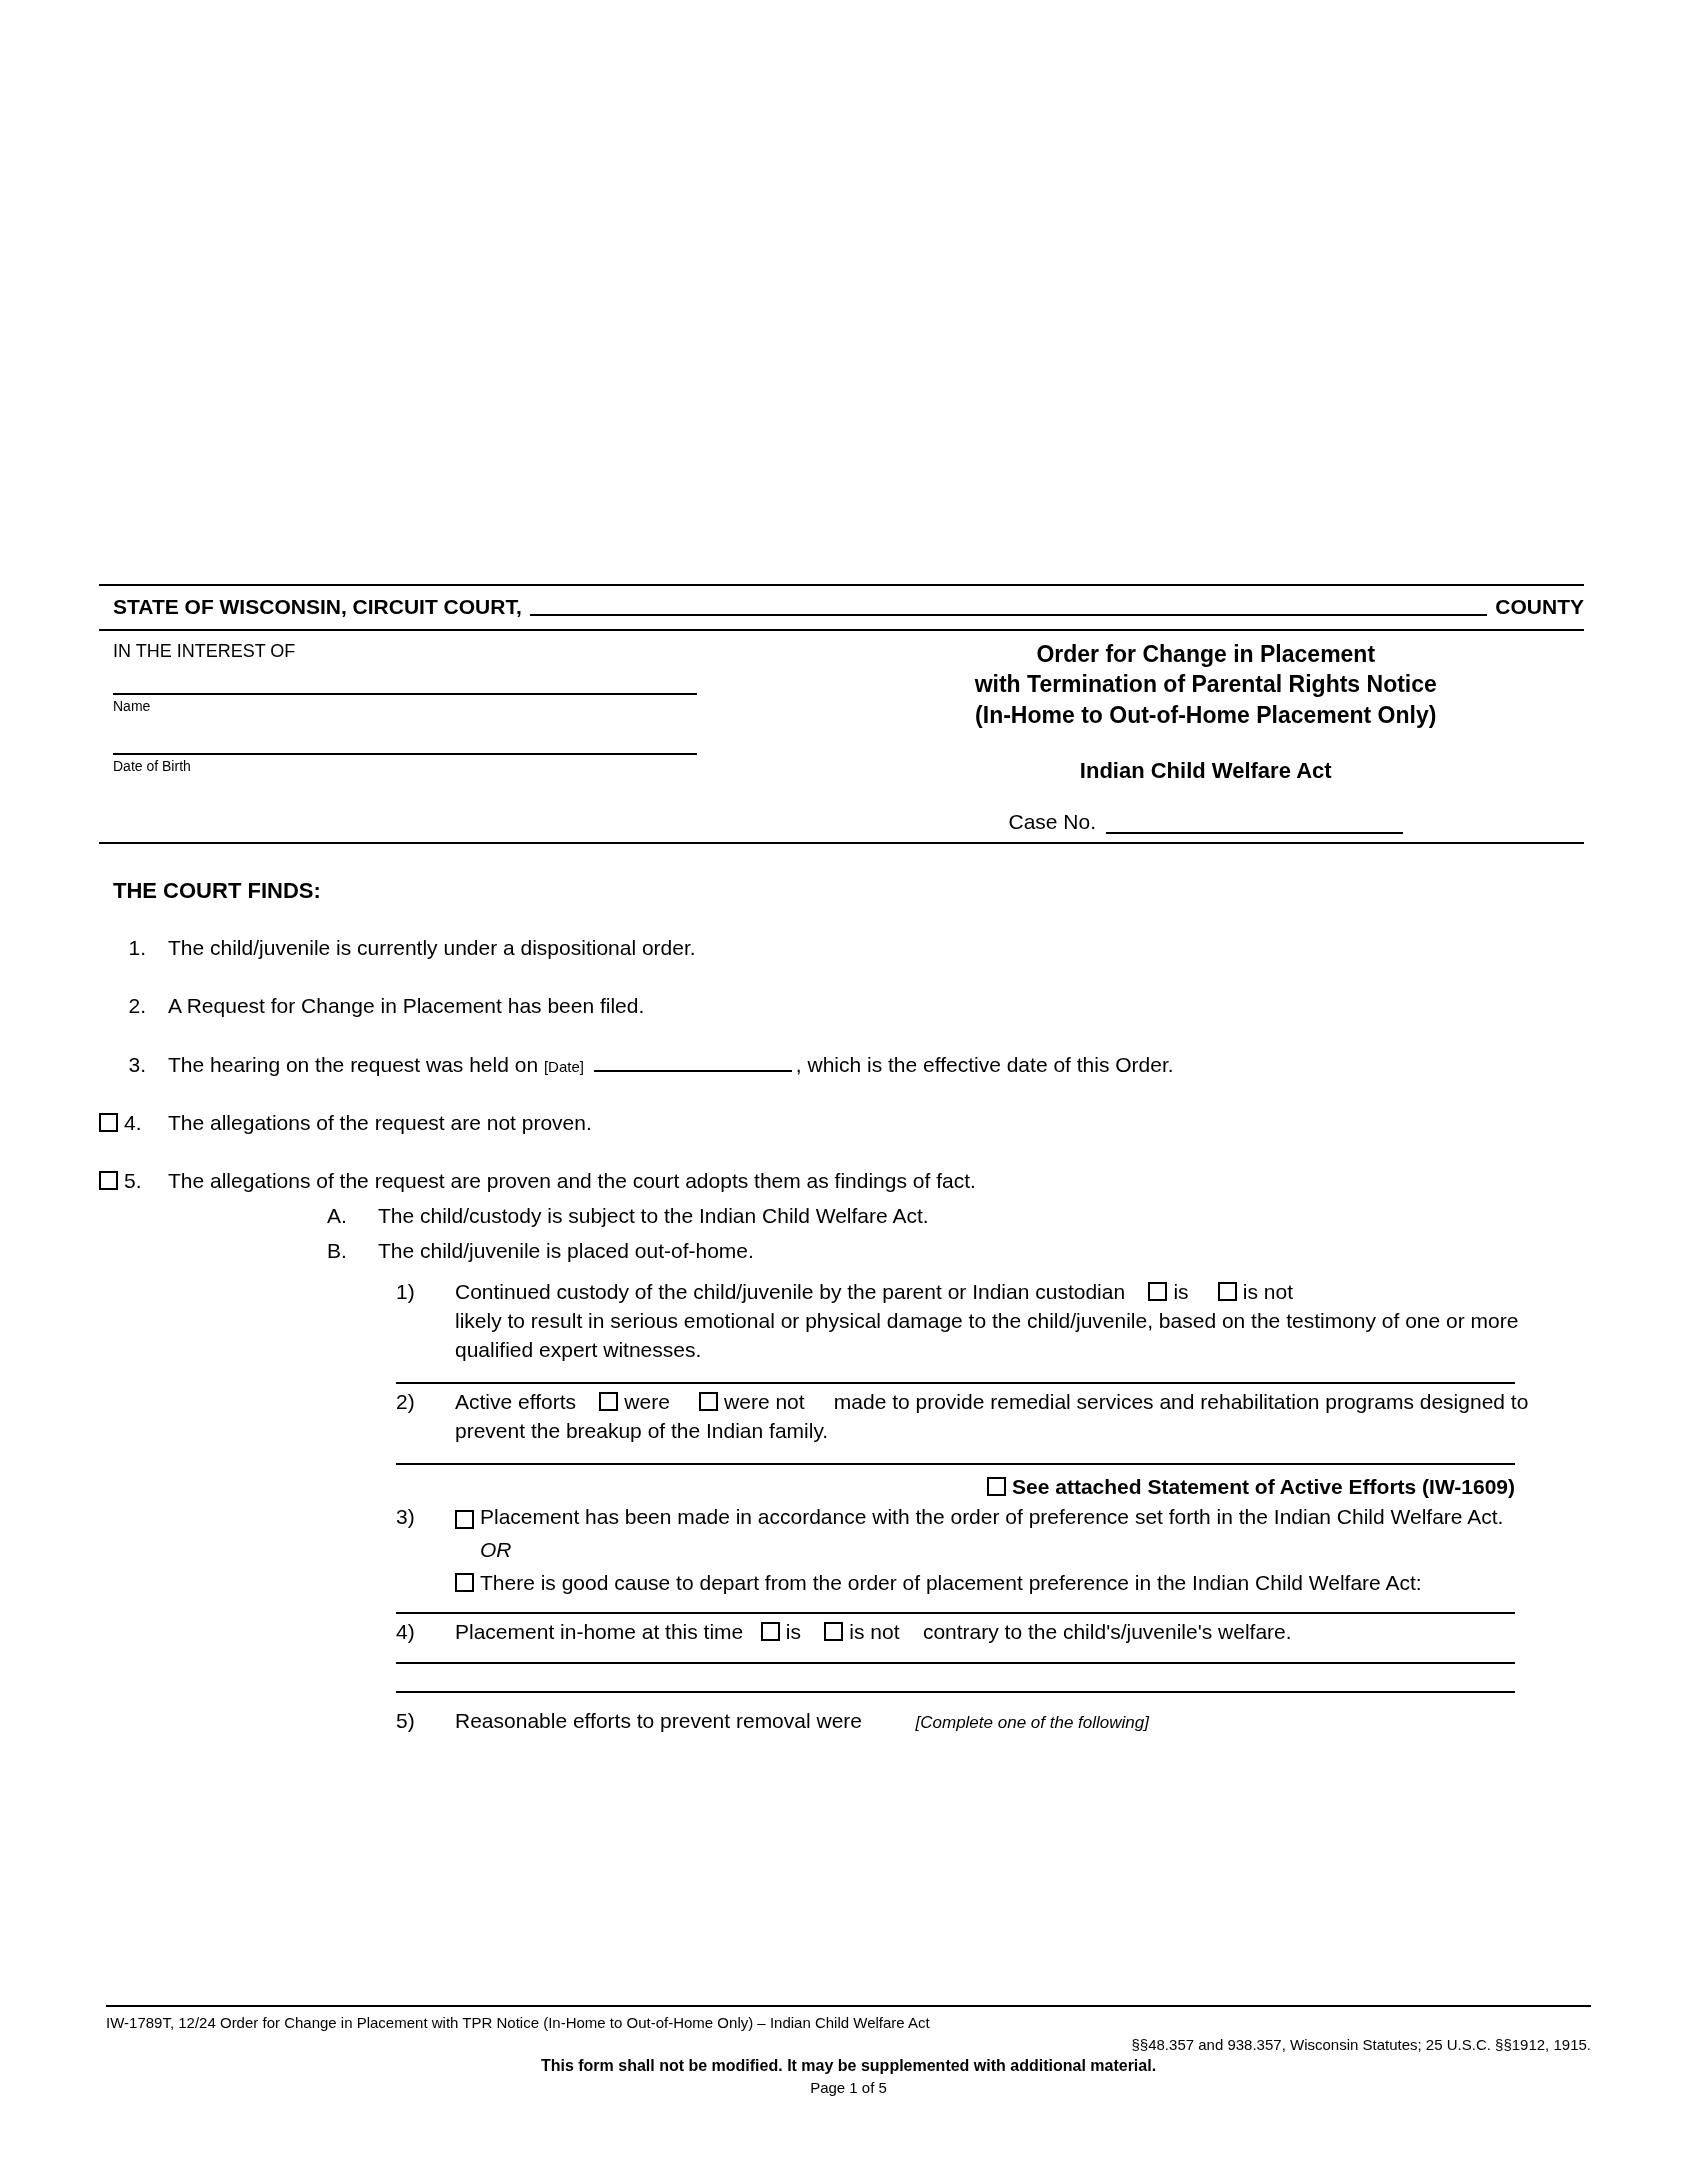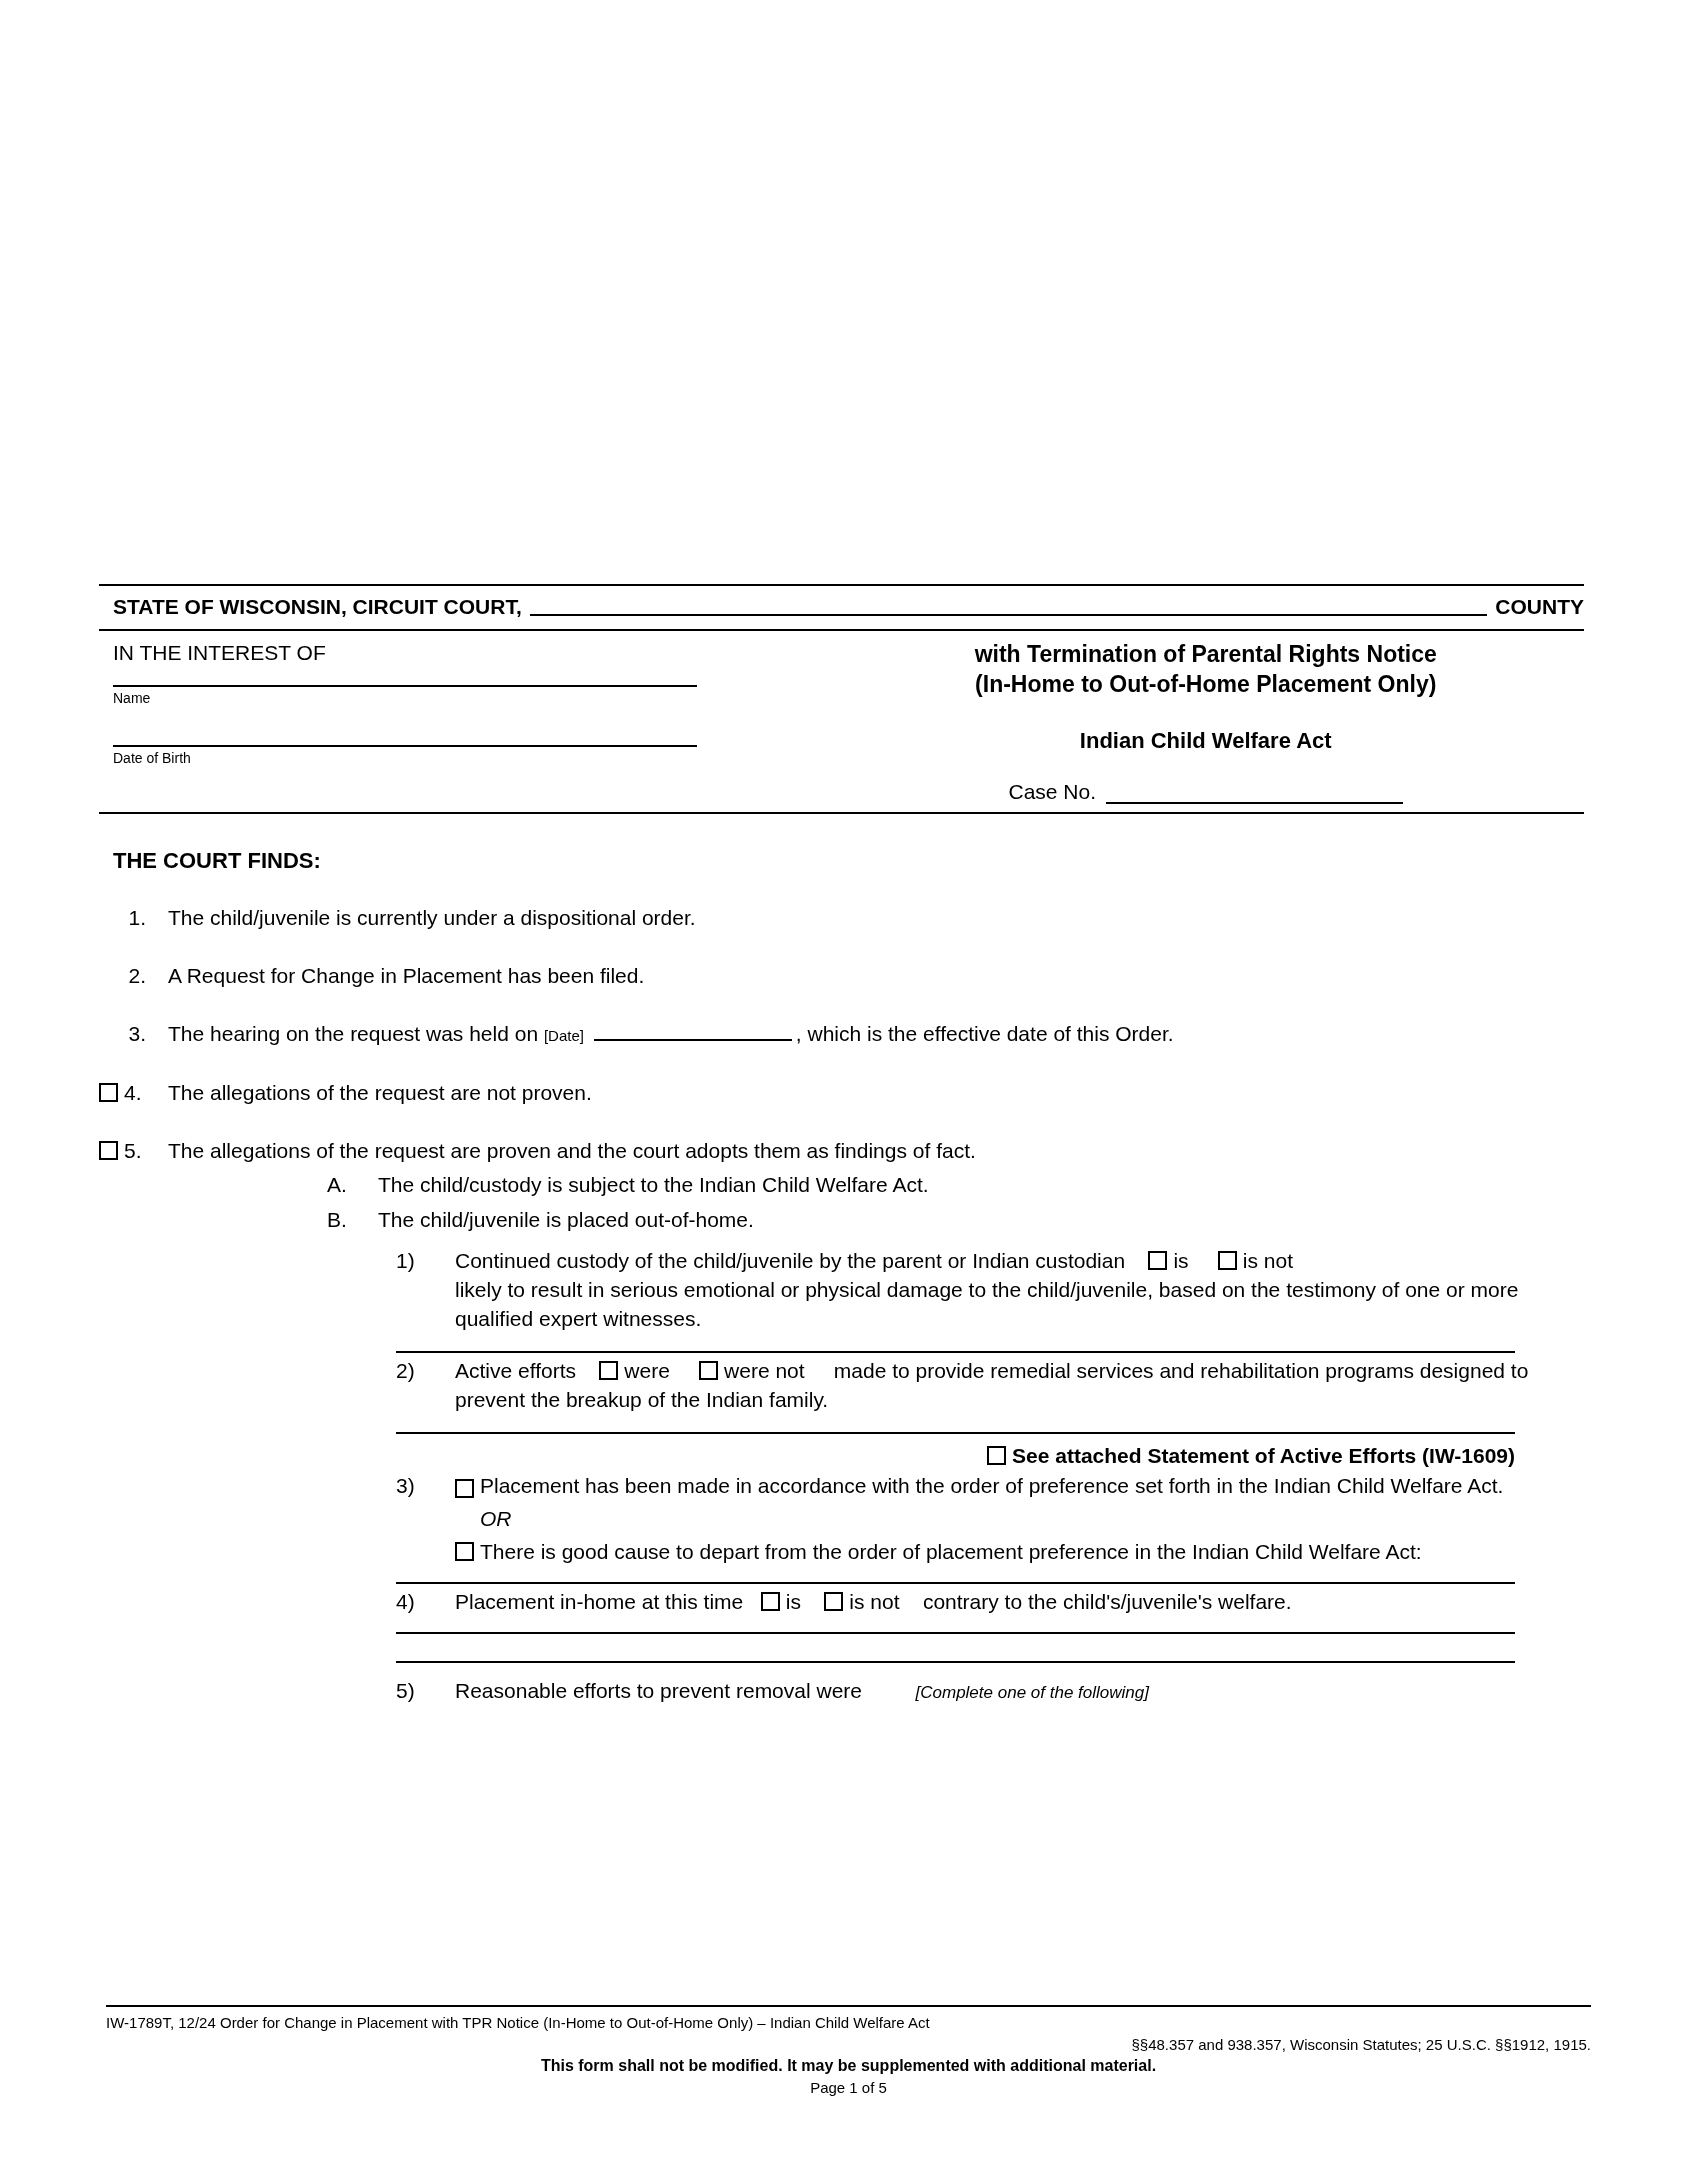--- a/index.html
+++ b/index.html
@@ -60,22 +60,22 @@
     padding: 10px 0 8px 14px;
     border-right: 0px solid #000;
   }
   .caption-right {
     width: 50%;
     box-sizing: border-box;
     padding: 8px 14px 8px 0;
     text-align: center;
   }
   .interest-label {
-    font-size: 21px;
-    margin-bottom: 19px;
+    font-size: 18px;
+    margin-bottom: 30px;
   }
   .fill-line {
     border-bottom: 2px solid #000;
     width: 584px;
     height: 1px;
   }
   .small-label {
     font-size: 14px;
     margin-top: 3px;
     margin-bottom: 38px;
@@ -238,20 +238,21 @@
       <div class="caption-body">
         <div class="caption-left">
           <div class="interest-label">IN THE INTEREST OF</div>
           <div class="fill-line"></div>
           <div class="small-label">Name</div>
           <div class="fill-line"></div>
           <div class="small-label last">Date of Birth</div>
         </div>
 
         <div class="caption-right">
+          <div class="title-line">Order for Change in Placement</div>
           <div class="title-line">with Termination of Parental Rights Notice</div>
           <div class="title-line">(In-Home to Out-of-Home Placement Only)</div>
           <div class="icwa-line">Indian Child Welfare Act</div>
           <div class="case-no">
             <span>Case No.</span>
             <span class="rule"></span>
           </div>
         </div>
       </div>
     </div>

